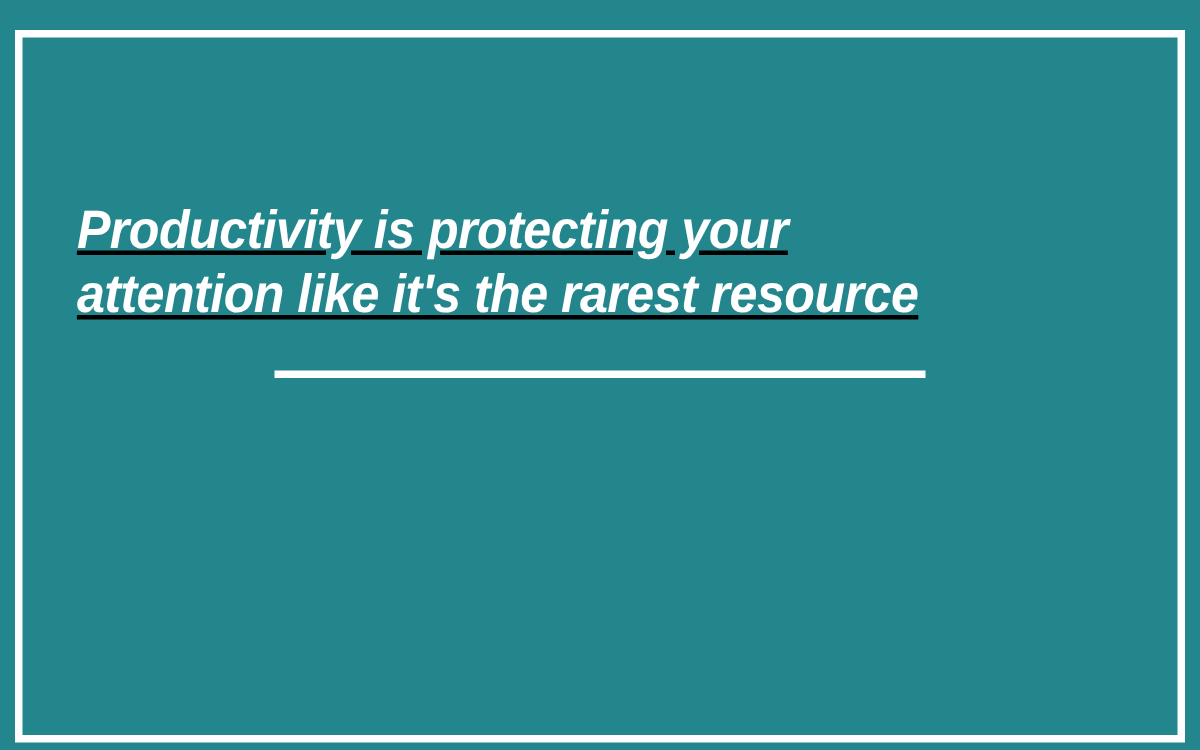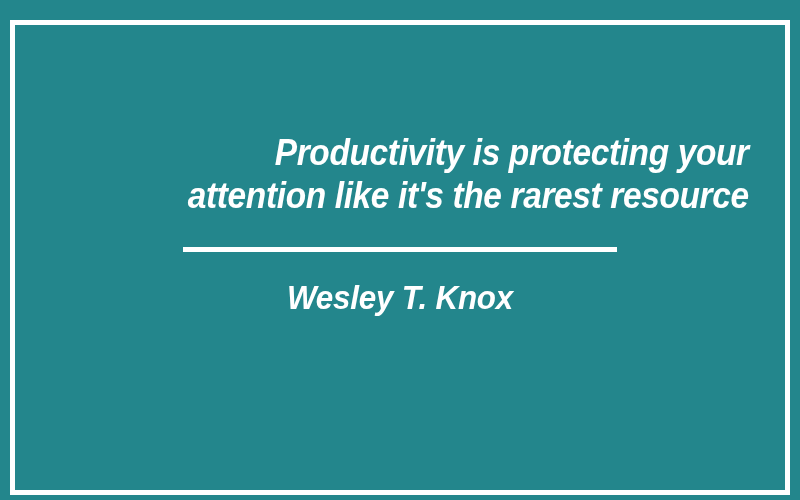--- a/index.html
+++ b/index.html
@@ -43,21 +43,22 @@
     bottom: 20px;
     display: flex;
     flex-direction: column;
     align-items: center;
     box-sizing: border-box;
   }
 
   .quote-block {
     width: 100%;
     margin-top: 96px;
-    text-align: right;
+    text-align: left;
+    text-decoration: underline;
   }
 
   .quote-text {
     display: block;
     margin: 0;
     padding: 0;
     color: #ffffff;
     font-family: "Liberation Sans", sans-serif;
     font-weight: bold;
     font-style: italic;
@@ -111,20 +112,17 @@
 
   <div class="content">
 
     <div class="quote-block">
       <p class="quote-text">Productivity is protecting your
 attention like it's the rarest resource</p>
     </div>
 
     <div class="divider"></div>
 
-    <div class="author-block">
-      <p class="author-name">Wesley T. Knox</p>
-    </div>
 
     <div class="spacer"></div>
 
   </div>
 </div>
 
 </body></html>

